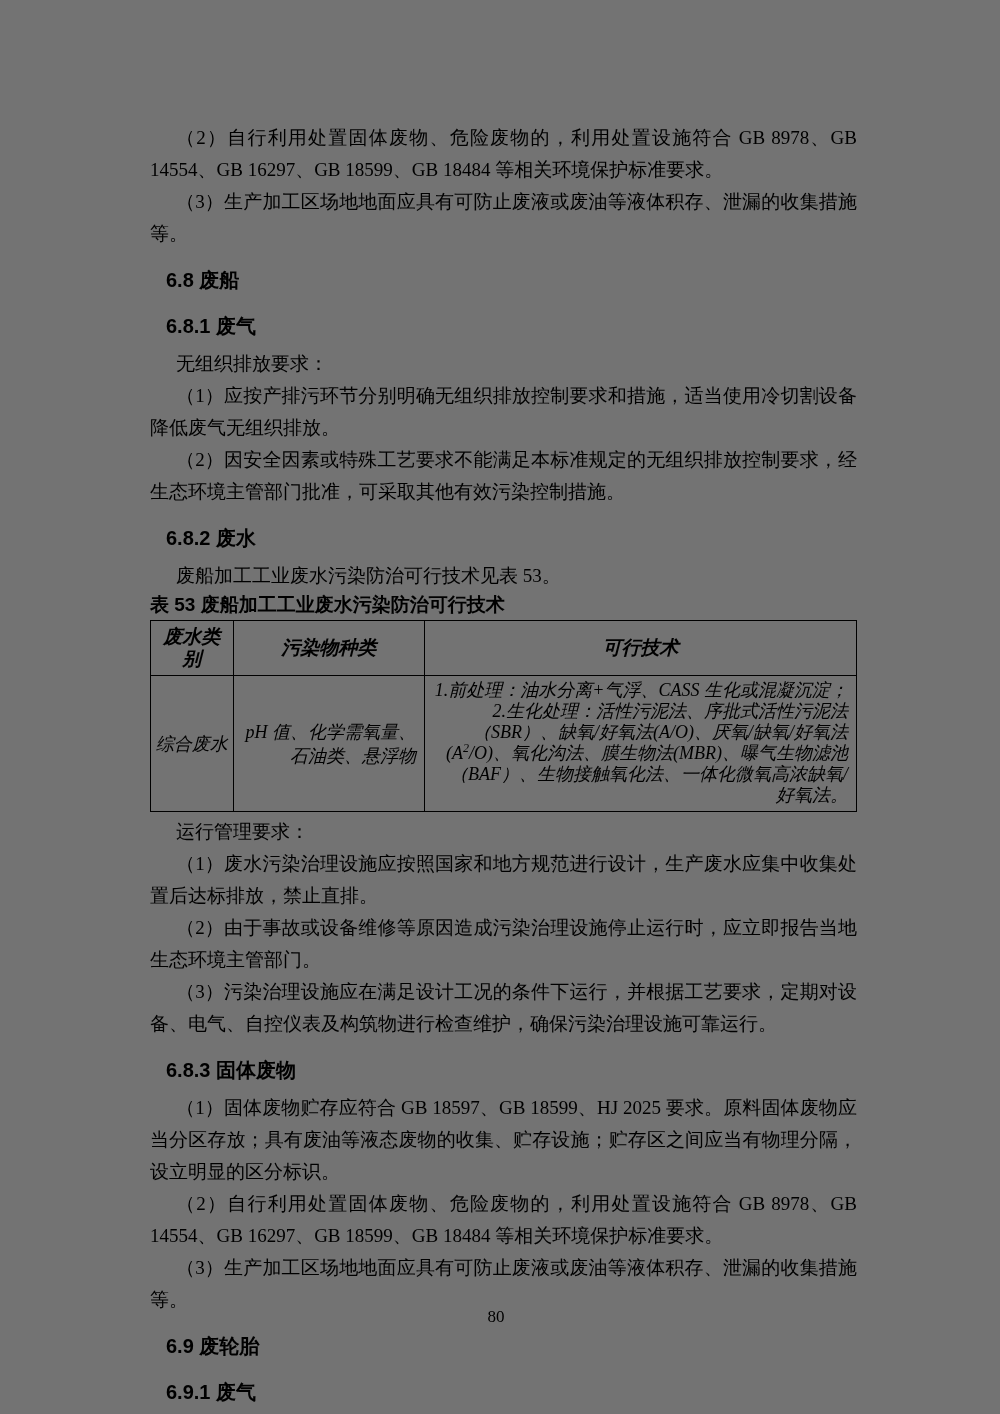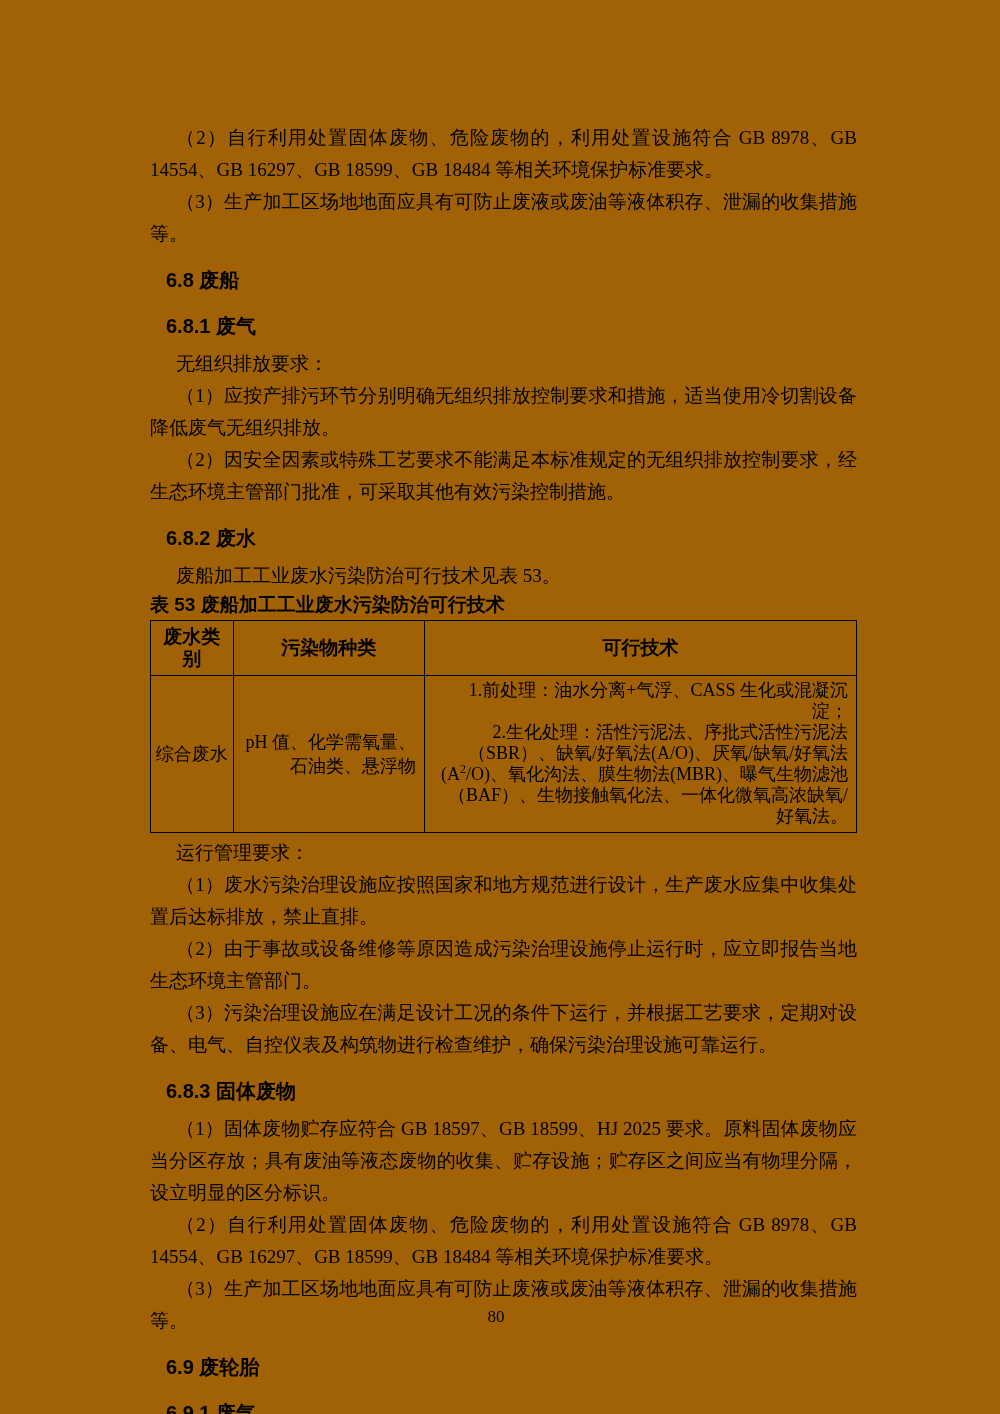--- a/index.html
+++ b/index.html
@@ -9,21 +9,21 @@
     height: 1414px;
     position: relative;
     font-family: "Liberation Serif", "DejaVu Serif", serif;
     color: #000000;
   }
   .page {
     position: absolute;
     top: 0; left: 0;
     width: 1000px;
     height: 1414px;
-    background: #a16207;
+    background: #737373;
     overflow: hidden;
   }
   .content {
     position: absolute;
     top: 122px;
     left: 150px;
     width: 707px;
   }
   p.body-para {
     font-size: 19px;
@@ -44,20 +44,21 @@
     font-size: 19px;
     font-weight: bold;
     line-height: 26px;
     text-indent: 0;
   }
   table.tech-table {
     width: 100%;
     border-collapse: collapse;
     margin: 2px 12px 4px 0;
     font-size: 18px;
+    font-style: italic;
   }
   table.tech-table th, table.tech-table td {
     border: 1.5px solid #000000;
   }
   table.tech-table th {
     font-weight: bold;
     text-align: center;
     padding: 5px 4px;
     font-size: 19px;
     line-height: 22px;

